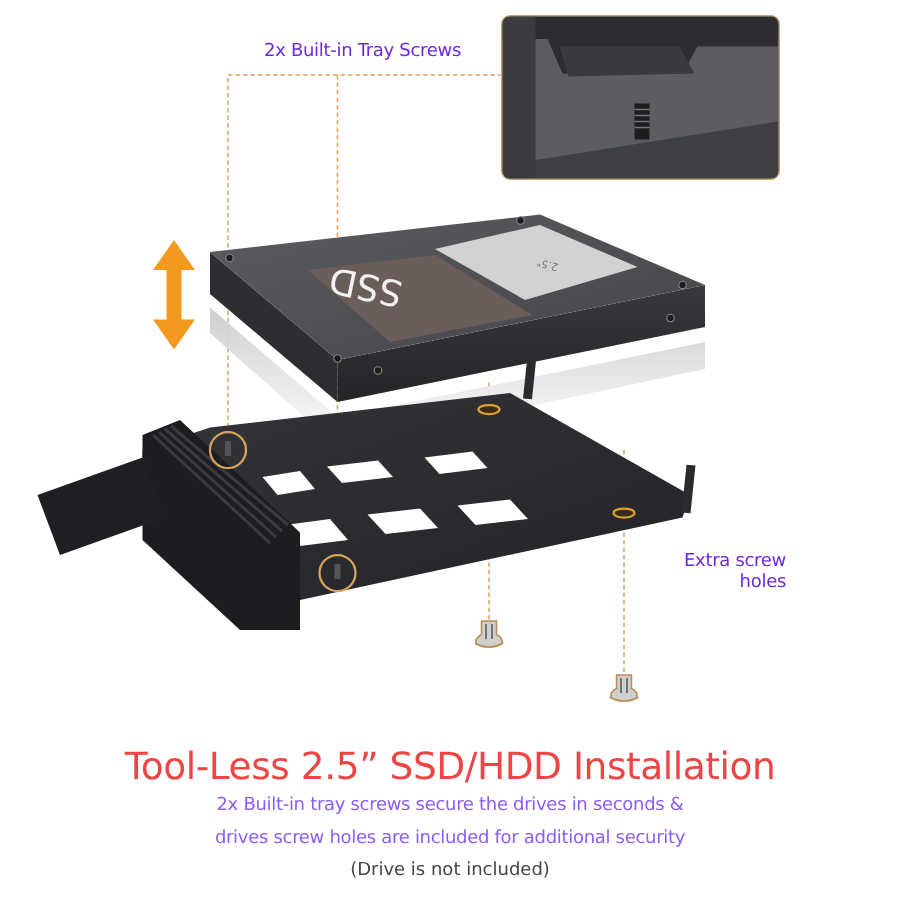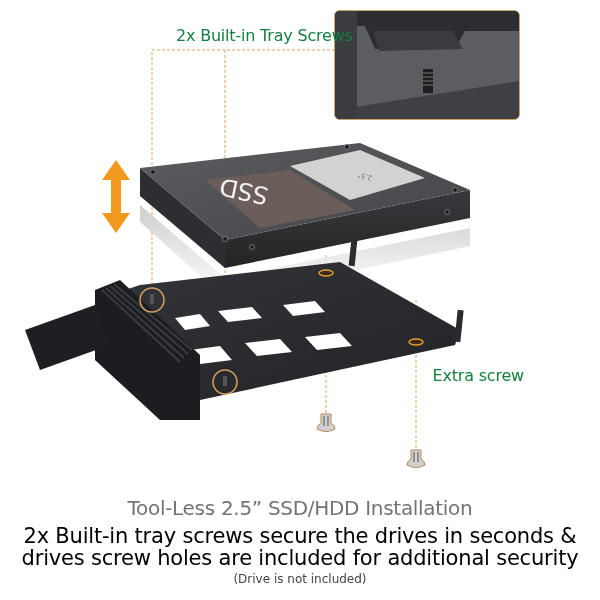--- a/index.html
+++ b/index.html
@@ -1,32 +1,32 @@
 <!DOCTYPE html>
 <html><head>
 <meta charset="utf-8">
 <style>
   html, body { margin: 0; padding: 0; background: #ffffff; }
   body { width: 600px; height: 600px; position: relative; overflow: hidden;
          font-family: "DejaVu Sans", "Liberation Sans", sans-serif; }
   .stage { position: absolute; left: 0; top: 0; width: 600px; height: 600px; }
   .callout {
-    position: absolute; color: #15803d; font-size: 16px; letter-spacing: -0.2px;
+    position: absolute; color: #6d28d9; font-size: 12px; letter-spacing: -0.2px;
     white-space: nowrap; line-height: 1.2;
   }
   .callout-top { left: 176px; top: 26px; }
   .callout-right { left: 424px; top: 366px; text-align: right; width: 100px; }
   .inset {
     position: absolute; left: 334px; top: 10px; width: 184px; height: 108px;
     border: 1px solid #c9a36a; border-radius: 6px; overflow: hidden;
     background: #4a4c50;
   }
   .caption { position: absolute; left: 0; width: 600px; text-align: center; }
-  .caption-title { top: 496px; font-size: 20px; color: #737373; letter-spacing: -0.3px; }
-  .caption-body { top: 525px; font-size: 21px; color: #000000; line-height: 22px; letter-spacing: -0.2px; }
+  .caption-title { top: 496px; font-size: 25px; color: #ef4444; letter-spacing: -0.3px; }
+  .caption-body { top: 525px; font-size: 12px; color: #8b5cf6; line-height: 22px; letter-spacing: -0.2px; }
   .caption-note { top: 572px; font-size: 12px; color: #444; }
 </style>
 </head>
 <body>
 
 <div class="stage">
 
   <svg width="600" height="600" viewBox="0 0 600 600" style="position:absolute;left:0;top:0">
     <defs>
       <linearGradient id="ssdTop" x1="0" y1="0" x2="1" y2="1">
@@ -137,20 +137,21 @@
         <line x1="88" y1="66" x2="98" y2="66"></line>
         <line x1="88" y1="70" x2="98" y2="70"></line>
         <line x1="88" y1="74" x2="98" y2="74"></line>
       </g>
     </svg>
   </div>
 
   <div class="callout callout-top">2x Built-in Tray Screws</div>
   <div class="callout callout-right">
     <div>Extra screw</div>
+    <div>holes</div>
   </div>
 
   <div class="caption caption-title">Tool-Less 2.5” SSD/HDD Installation</div>
   <div class="caption caption-body">
     <div>2x Built-in tray screws secure the drives in seconds &amp;</div>
     <div>drives screw holes are included for additional security</div>
   </div>
   <div class="caption caption-note">(Drive is not included)</div>
 </div>
 

